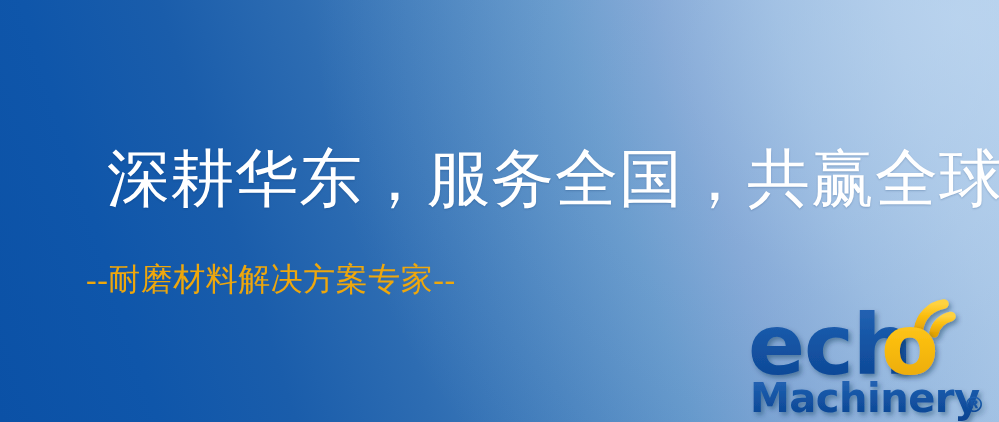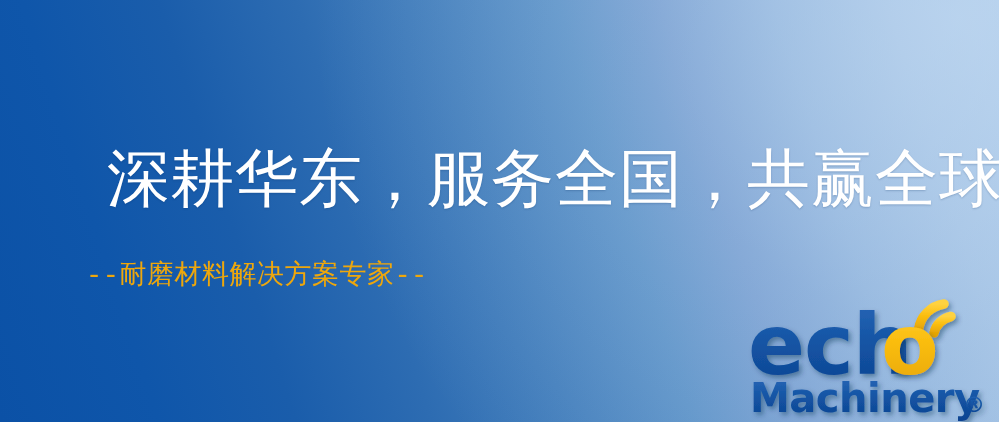--- a/index.html
+++ b/index.html
@@ -49,23 +49,23 @@
     white-space: nowrap;
     text-shadow: 0 1px 2px rgba(0,40,90,0.22);
     z-index: 3;
     margin-left: 23px;
   }
 
   .subline {
     position: absolute;
     left: 86px;
     top: 262px;
-    font-family: Liberation Mono, monospace;
+    font-family: Liberation Serif, serif;
     font-weight: 400;
-    font-size: 27px;
+    font-size: 32px;
     line-height: 1.1;
     color: #eea70c;
     letter-spacing: 0.5px;
     white-space: nowrap;
     z-index: 3;
   }
 
   
   .logo {
     position: absolute;

